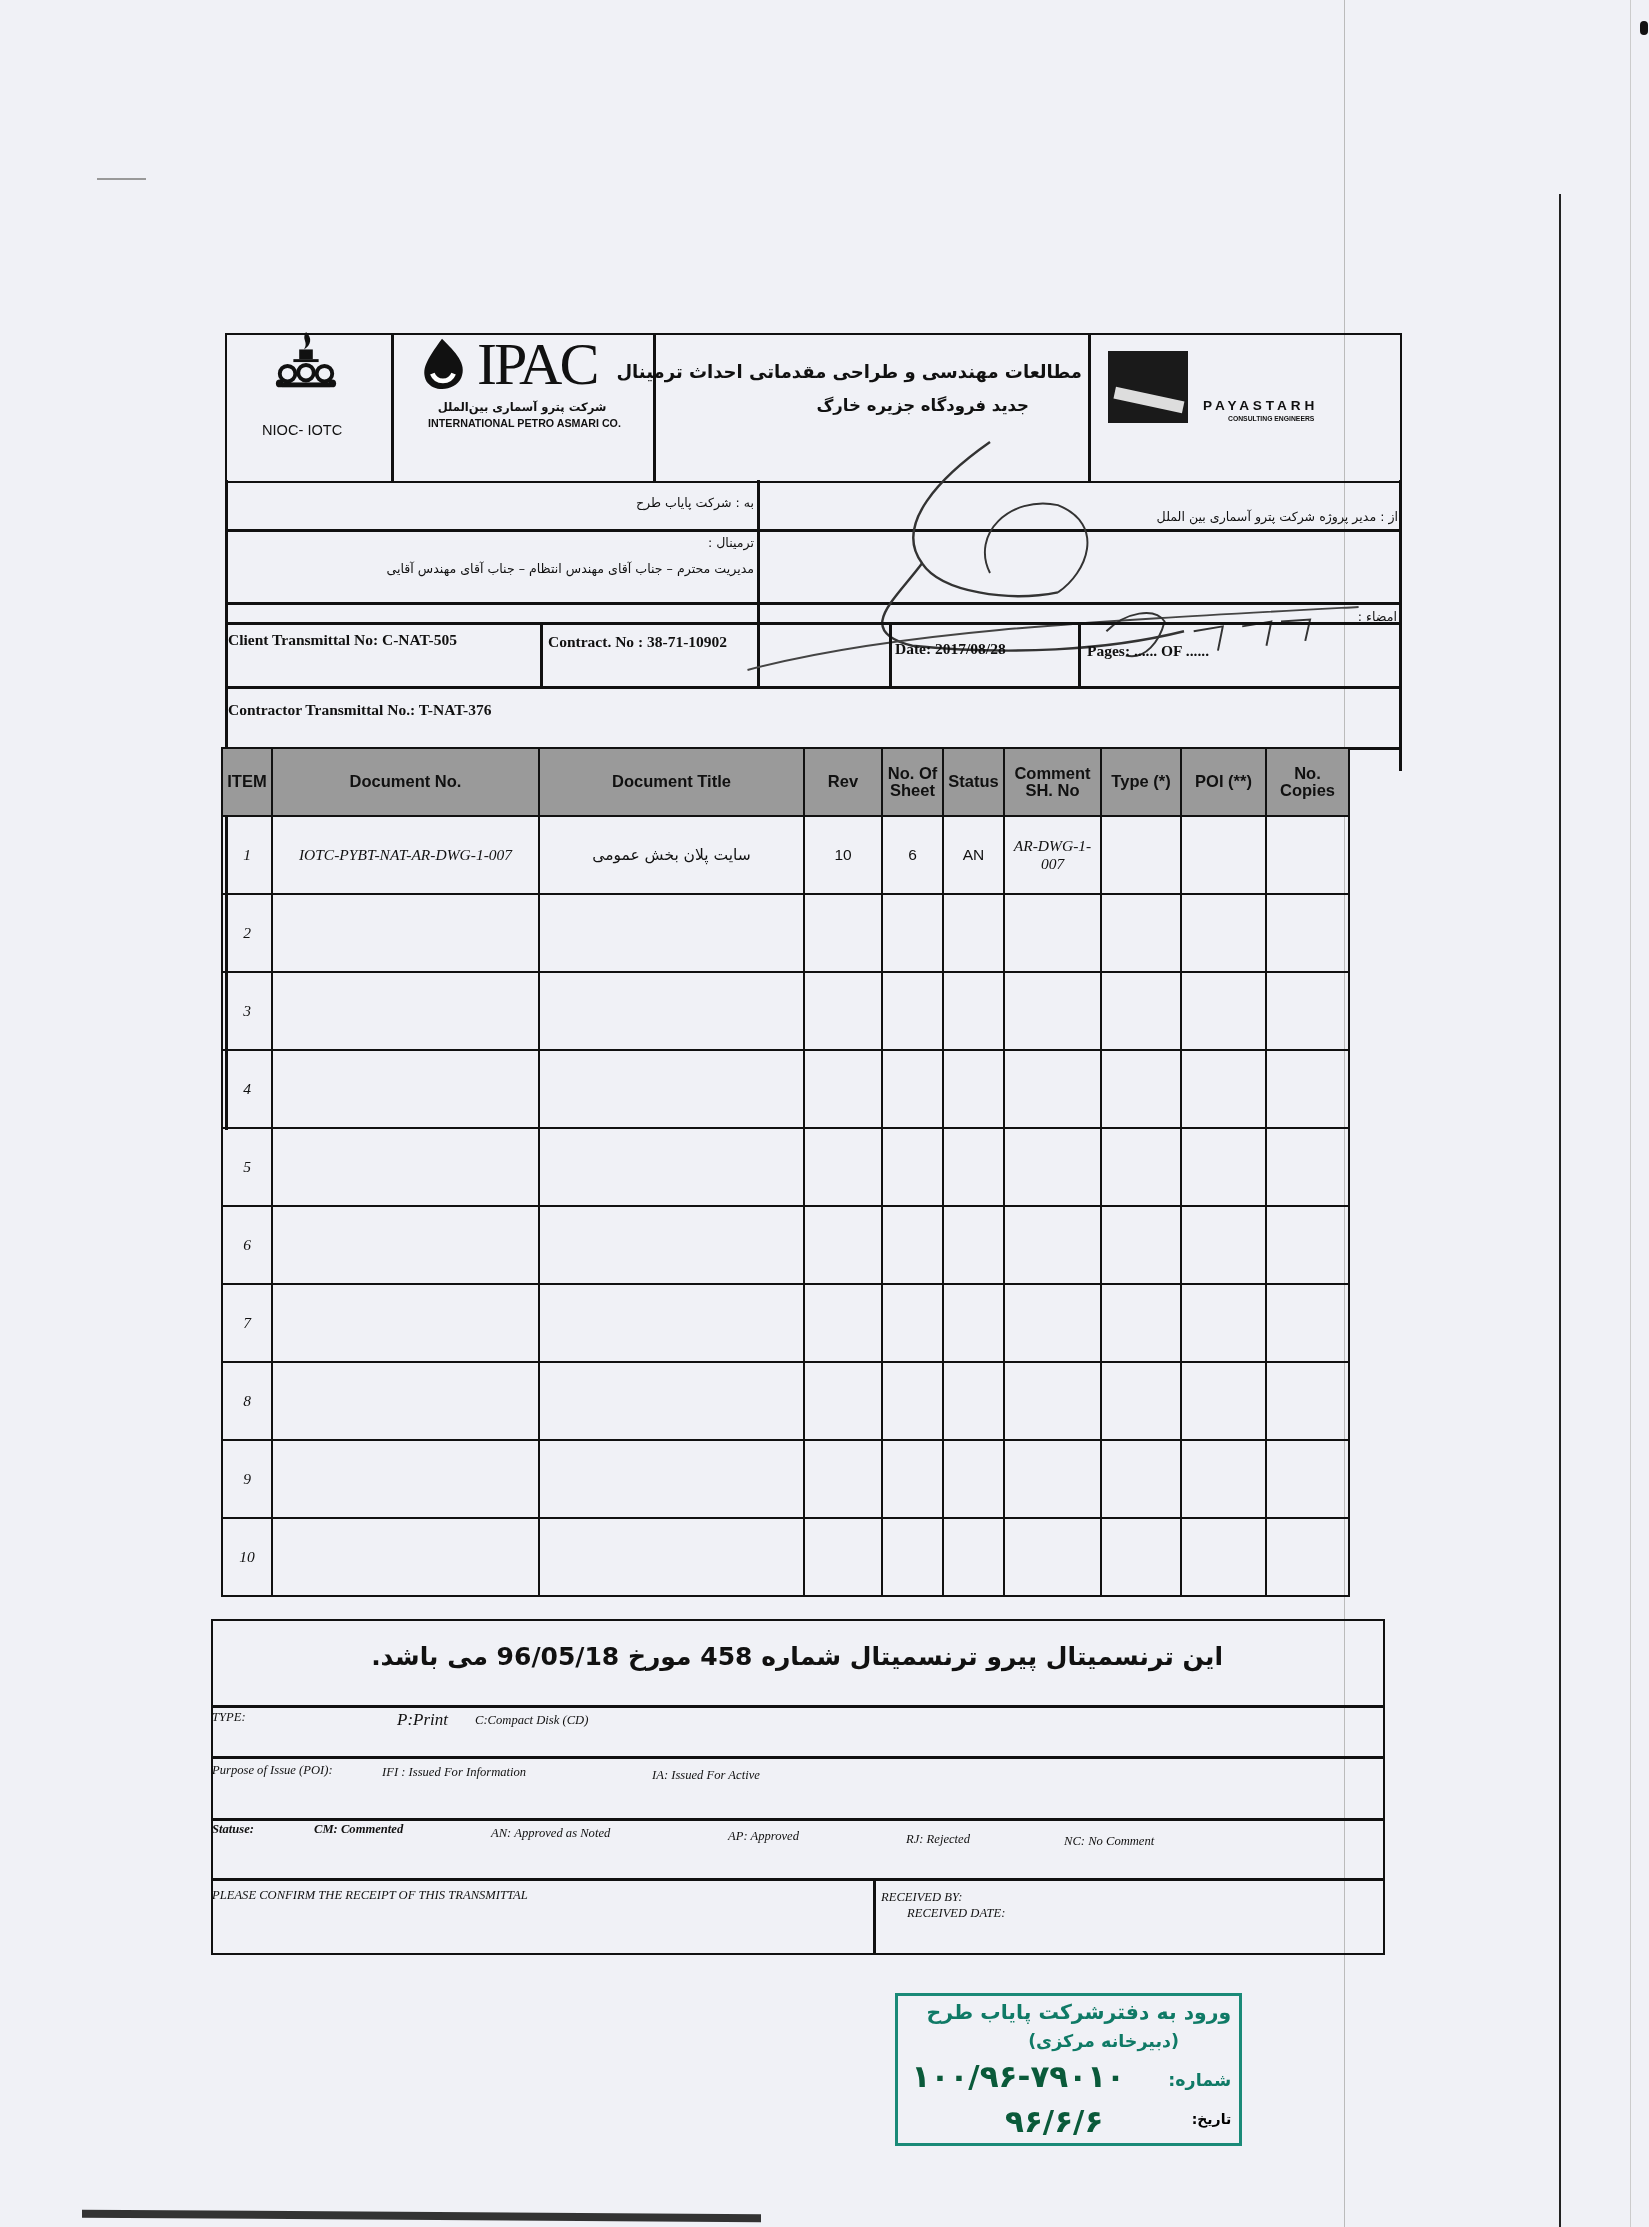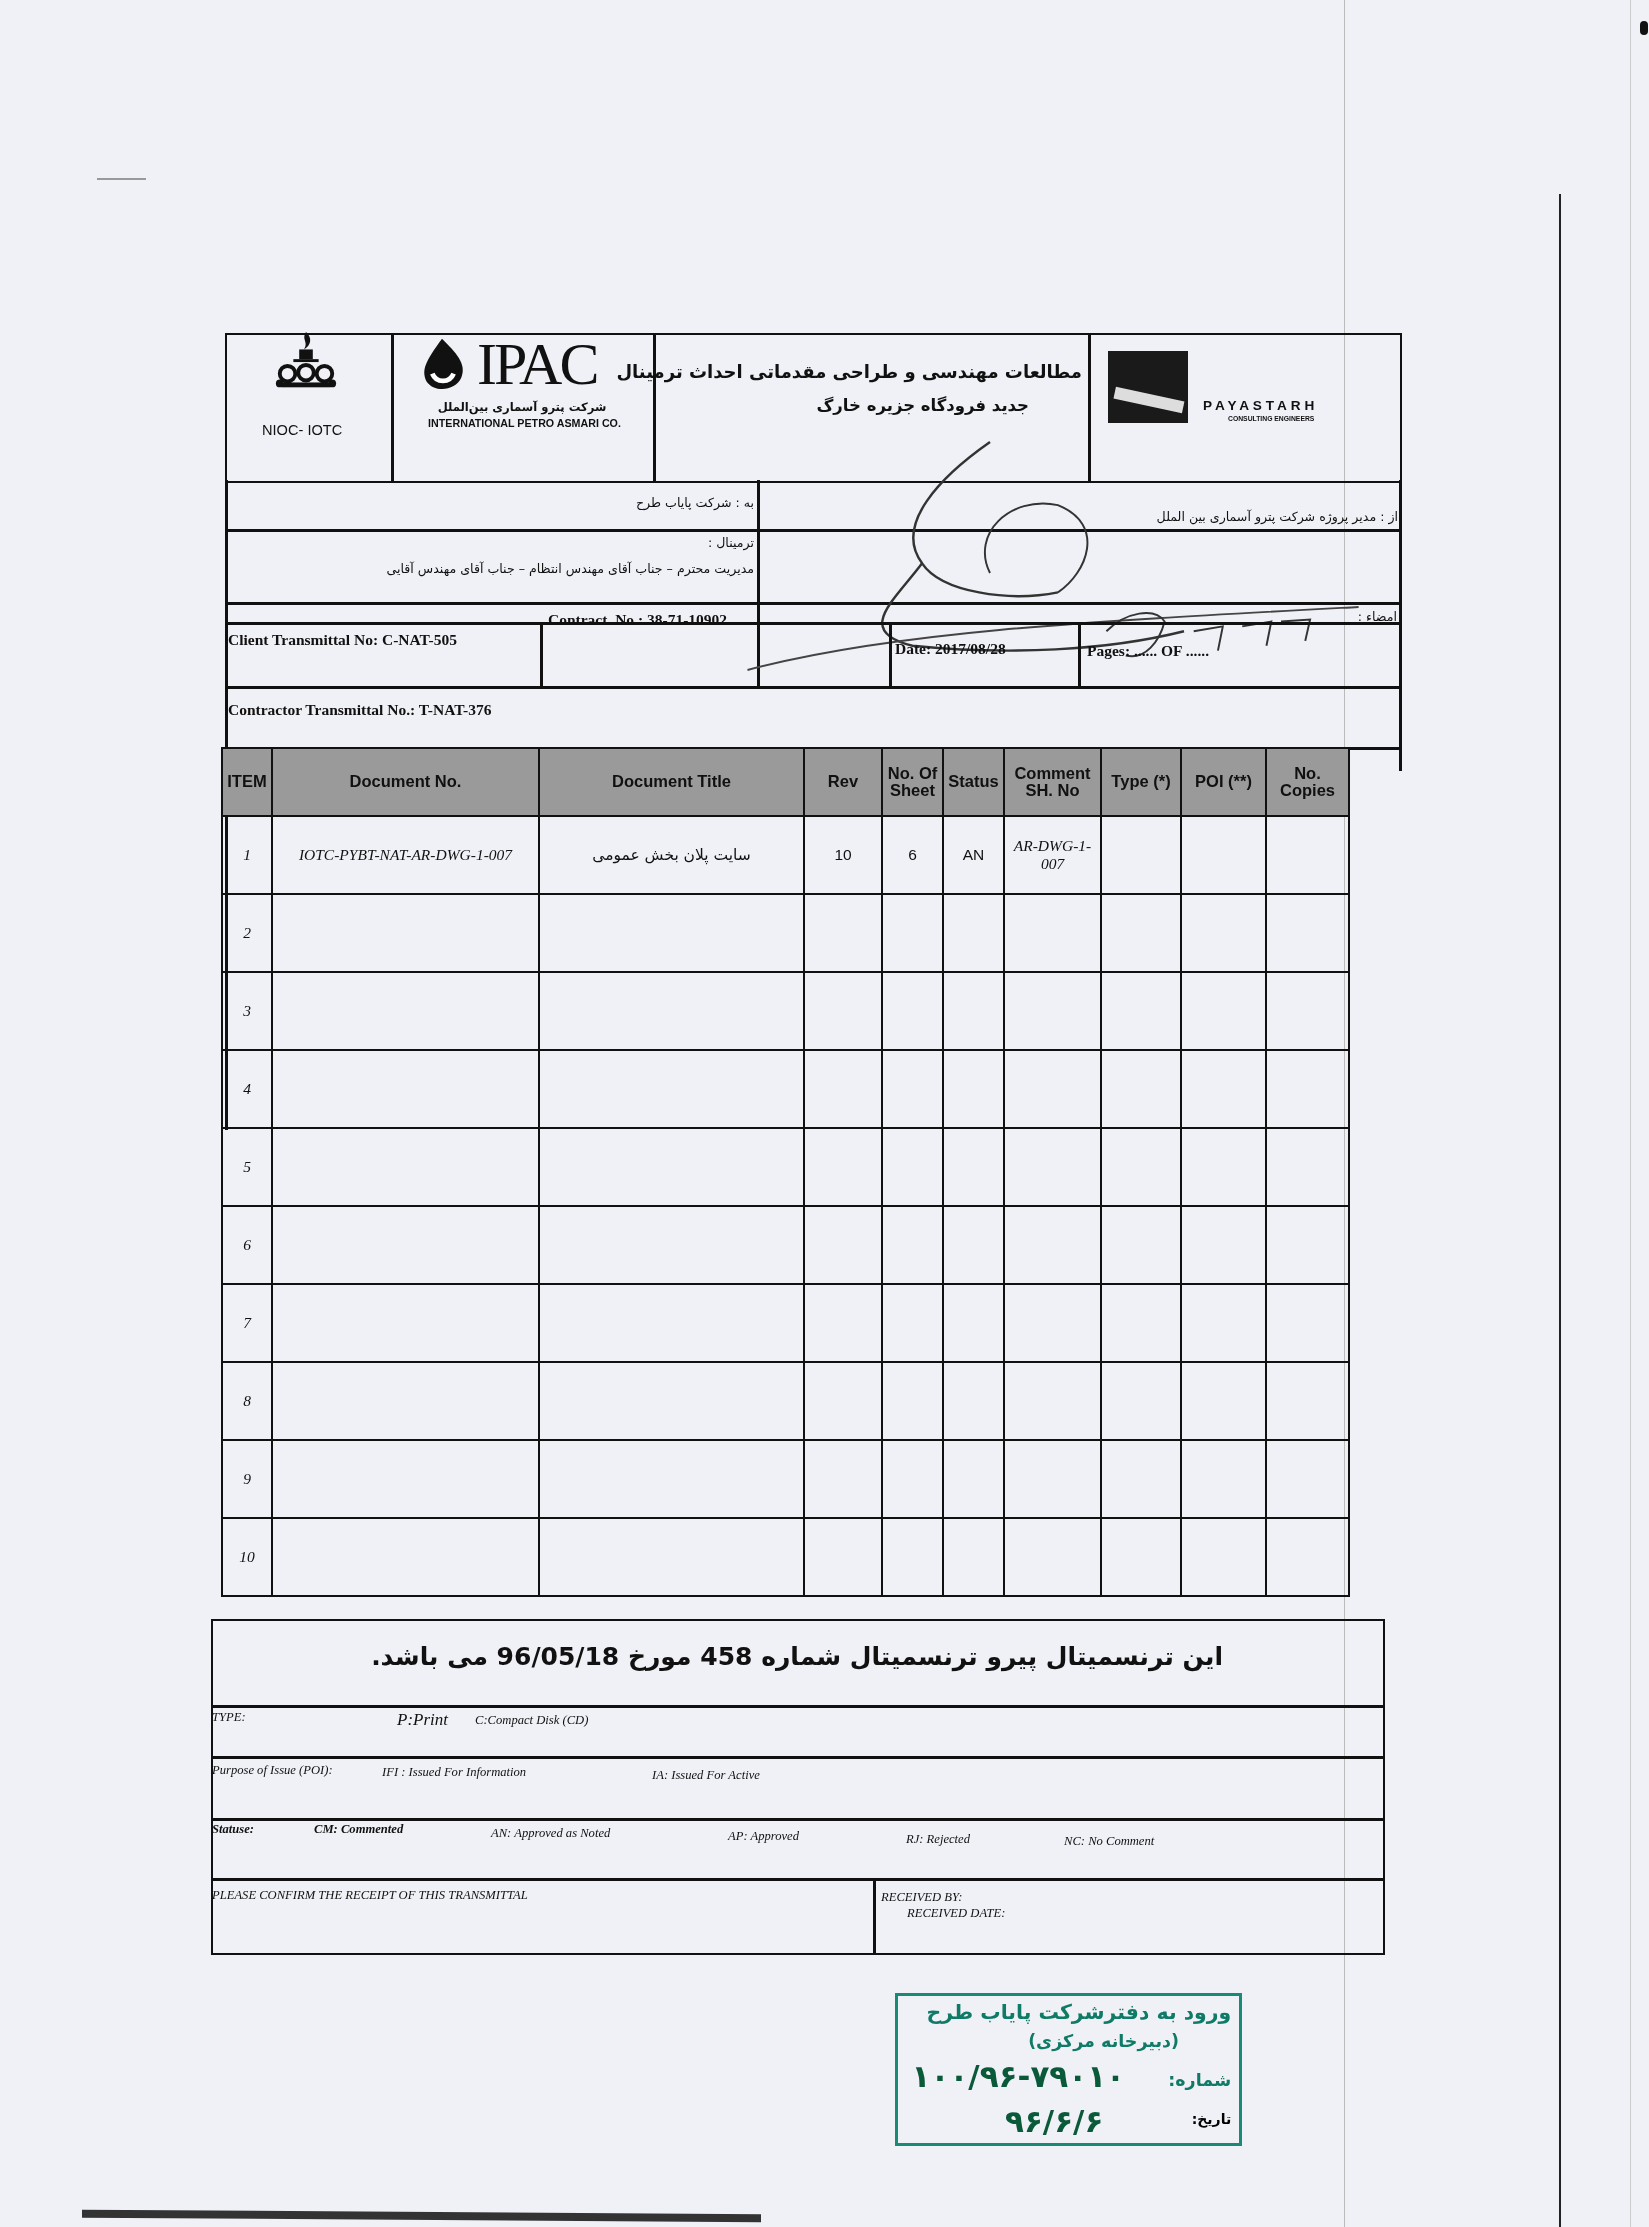--- a/index.html
+++ b/index.html
@@ -107,21 +107,21 @@
   <path d="M150 240 C300 200 500 190 780 175" stroke="#444" stroke-width="2" fill="none"></path>
   <path d="M520 200 C540 180 570 175 580 190 C575 210 560 230 540 225" stroke="#333" stroke-width="2" fill="none"></path>
   <path d="M610 200 L640 195 L635 220 M660 195 L690 190 L685 215 M700 190 L730 188 L725 210" stroke="#333" stroke-width="2" fill="none"></path>
 </svg>
 
 <div class="vline" style="left:540px;top:622px;height:64px;"></div>
 <div class="vline" style="left:889px;top:622px;height:64px;"></div>
 <div class="vline" style="left:1078px;top:622px;height:64px;"></div>
 <div class="hline" style="left:225px;top:622px;width:1177px;"></div>
 <div class="txt b" style="left:228px;top:631px;font-size:15.5px;">Client  Transmittal  No: C-NAT-505</div>
-<div class="txt b" style="left:548px;top:611px;font-size:15.5px;">Contract. No : 38-71-10902</div>
+<div class="txt b" style="left:548px;top:633px;font-size:15.5px;">Contract. No : 38-71-10902</div>
 <div class="txt b" style="left:895px;top:640px;font-size:15.5px;">Date: 2017/08/28</div>
 <div class="txt b" style="left:1087px;top:642px;font-size:15.5px;">Pages: ......    OF ......</div>
 <div class="txt b" style="left:228px;top:701px;font-size:15.5px;">Contractor Transmittal No.:  T-NAT-376</div>
 
 <table class="items">
   <colgroup>
     <col style="width:50px">
       <col style="width:267px">
       <col style="width:265px">
       <col style="width:78px">

